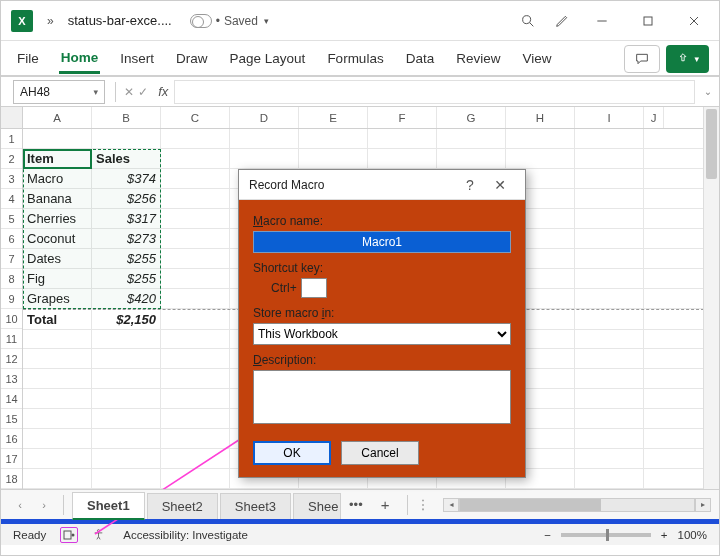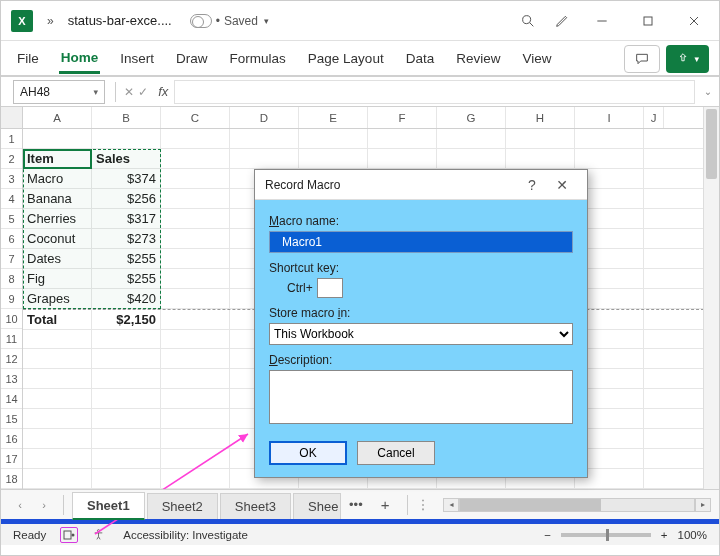--- a/index.html
+++ b/index.html
@@ -32,21 +32,21 @@
 .rowhdrs{width:22px;border-right:1px solid #d0d0d0;}
 .corner{height:22px;border-bottom:1px solid #d0d0d0;background:#f0f0f0;}
 .rh{height:20px;border-bottom:1px solid #e6e6e6;font-size:11px;color:#555;display:flex;align-items:center;justify-content:center;background:#fff;}
 .cols{flex:1;overflow:hidden;position:relative;}
 .colhdrs{height:22px;display:flex;border-bottom:1px solid #d0d0d0;}
 .ch{width:69px;border-right:1px solid #e6e6e6;font-size:11.5px;color:#555;display:flex;align-items:center;justify-content:center;background:#fff;}
 .ch:last-child{width:20px;}
 .cells{position:relative;}
 .row{display:flex;height:20px;}
 .cell{width:69px;height:20px;border-right:1px solid #e6e6e6;border-bottom:1px solid #e6e6e6;padding:0 4px;font-size:13px;display:flex;align-items:center;}
-.cell.num{justify-content:flex-end;}
+.cell.num{justify-content:flex-end;font-style:italic;}
 .cell.bold{font-weight:bold;}
 .vscroll{position:absolute;right:0;top:0;bottom:0;width:16px;background:#f3f3f3;border-left:1px solid #ddd;}
 .vscroll .thumb{position:absolute;left:2px;right:2px;top:2px;height:70px;background:#c8c8c8;border-radius:2px;}
 .sel-border{position:absolute;border:2px solid #107c41;pointer-events:none;}
 .sel-border.dash{border:1.5px dashed #107c41;background:rgba(16,124,65,0.04);}
 .totalrow{border-top:1px dashed #999;}
 .tabs{height:30px;display:flex;align-items:center;border-top:1px solid #d0d0d0;background:#f7f7f7;padding:0 8px;gap:2px;position:relative;}
 .tabs .nav{width:22px;height:22px;display:flex;align-items:center;justify-content:center;color:#888;font-size:11px;}
 .tabs .sep{width:1px;height:20px;background:#ccc;margin:0 6px;}
 .tabs .tab{padding:5px 14px;font-size:13px;background:#e8e8e8;border:1px solid #d0d0d0;border-bottom:none;position:relative;top:1px;color:#444;}
@@ -57,28 +57,28 @@
 .tabs .hscroll{flex:1;display:flex;align-items:center;justify-content:flex-end;gap:0;margin-left:12px;}
 .tabs .hscroll .track{flex:1;height:14px;background:#e8e8e8;border:1px solid #ccc;position:relative;}
 .tabs .hscroll .thumb{position:absolute;left:0;width:60%;top:0;bottom:0;background:#c4c4c4;}
 .tabs .hscroll .arr{width:16px;height:14px;border:1px solid #ccc;background:#eee;display:flex;align-items:center;justify-content:center;font-size:8px;color:#666;}
 .status{height:26px;display:flex;align-items:center;background:#f3f3f3;border-top:5px solid #1d4ed8;font-size:11.5px;color:#333;padding:0 12px;gap:14px;}
 .status .mrec{width:18px;height:16px;border:1.5px solid #d53adf;display:flex;align-items:center;justify-content:center;border-radius:2px;}
 .status .right{margin-left:auto;display:flex;align-items:center;gap:10px;}
 .status .zoomslider{width:90px;height:4px;background:#c0c0c0;position:relative;}
 .status .zoomslider::after{content:"";position:absolute;left:50%;top:-4px;width:3px;height:12px;background:#888;}
 .arrow-annot{position:absolute;pointer-events:none;}
-.dialog{position:absolute;left:253px;top:168px;width:334px;background:#7dd3fc;border:1px solid #888;box-shadow:3px 3px 10px rgba(0,0,0,.3);font-size:12px;}
+.dialog{position:absolute;left:237px;top:168px;width:288px;background:#c2410c;border:1px solid #888;box-shadow:3px 3px 10px rgba(0,0,0,.3);font-size:12px;}
 .dialog .dtitle{height:30px;display:flex;align-items:center;padding:0 10px;background:#fff;border-bottom:1px solid #ddd;}
 .dialog .dtitle .dspacer{flex:1;}
 .dialog .dtitle .dbtn{width:30px;text-align:center;color:#555;font-size:14px;}
 .dialog .dbody{padding:10px 14px 4px;}
 .dialog label{display:block;margin:4px 0 3px;font-size:12px;color:#222;}
 .dialog .u{text-decoration:underline;}
-.dialog input[type=text]{width:100%;height:22px;border:1px solid #7a9ac0;padding:0 12px;font-size:12px;}
+.dialog input[type=text]{width:100%;height:22px;border:1px solid #7a9ac0;padding:0 12px;font-size:12px;text-align:center;}
 .dialog input.sel{background:#0a5fd3;color:#fff;}
 .dialog .shortcut{display:flex;align-items:center;gap:4px;padding-left:18px;margin-top:2px;}
 .dialog .shortcut input{width:26px;height:20px;border:1px solid #888;}
 .dialog select{width:100%;height:22px;border:1px solid #888;background:#fff;font-size:12px;}
 .dialog textarea{width:100%;height:54px;border:1px solid #888;resize:none;background:#fff;}
 .dialog .dbuttons{display:flex;gap:10px;padding:10px 14px 12px;}
 .dialog .dbuttons button{width:78px;height:24px;border:1px solid #888;background:#eaeaea;font-size:12px;}
 .dialog .dbuttons button.primary{border:2px solid #0a5fd3;background:#eaf2ff;}
 svg.icon{width:16px;height:16px;stroke:#555;fill:none;stroke-width:1.5;}
 </style>
@@ -123,22 +123,22 @@
         <line x1="18" y1="6" x2="6" y2="18"></line>
       </svg>
     </div>
 </div>
 
 <div class="ribbon">
   <span class="tab">File</span>
   <span class="tab active">Home</span>
   <span class="tab">Insert</span>
   <span class="tab">Draw</span>
+  <span class="tab">Page Layout</span>
   <span class="tab">Formulas</span>
-  <span class="tab">Page Layout</span>
   <span class="tab">Data</span>
   <span class="tab">Review</span>
   <span class="tab">View</span>
   <div class="right">
     <div class="commentbtn">
         <svg class="icon" viewBox="0 0 24 24">
           <path d="M4 5h16v10H10l-4 4v-4H4z"></path>
         </svg>
       </div>
     <div class="sharebtn">

